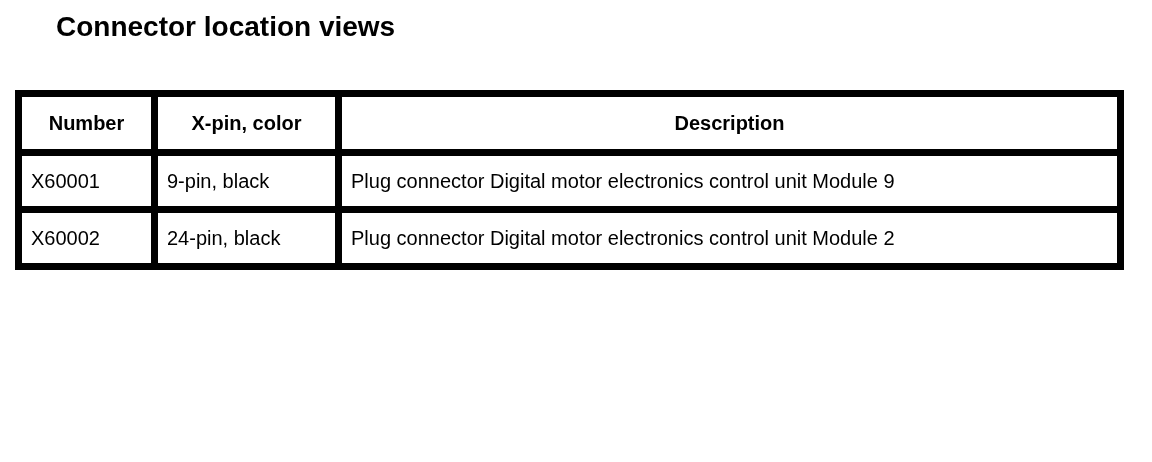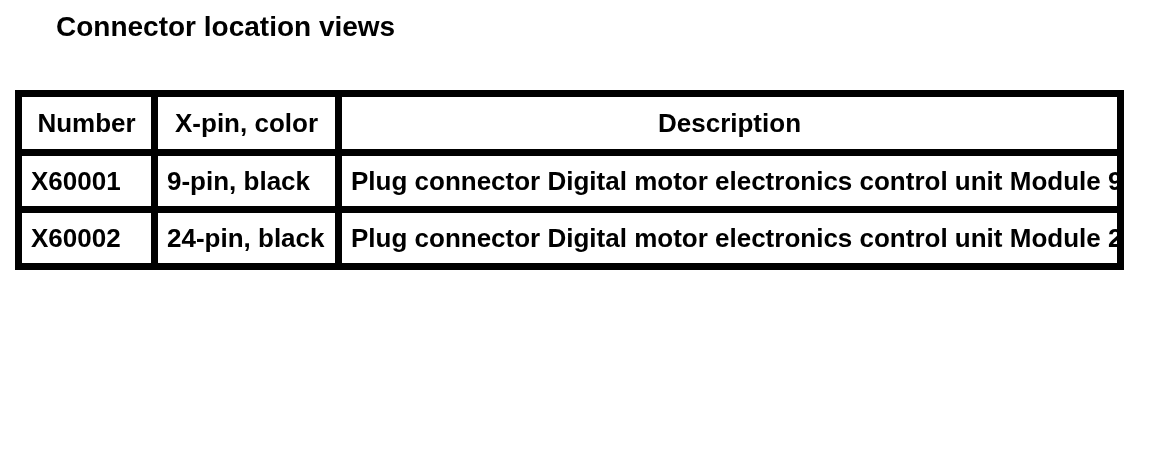--- a/index.html
+++ b/index.html
@@ -28,34 +28,34 @@
     position: absolute;
     left: 15px;
     top: 90px;
     width: 1102px;
     border-collapse: collapse;
     table-layout: fixed;
   }
   table.connector-table th,
   table.connector-table td {
     border: 7px solid #000000;
-    font-size: 26px;
+    font-size: 20px;
     vertical-align: middle;
     white-space: nowrap;
     overflow: hidden;
   }
   table.connector-table th {
     height: 52px;
     font-weight: bold;
     text-align: center;
     padding: 0 4px;
   }
   table.connector-table td {
     height: 50px;
-    font-weight: bold;
+    font-weight: normal;
     text-align: left;
     padding: 0 4px 0 9px;
   }
   col.c1 { width: 136px; }
   col.c2 { width: 184px; }
   col.c3 { width: 782px; }
 </style>
 </head>
 <body>
 

